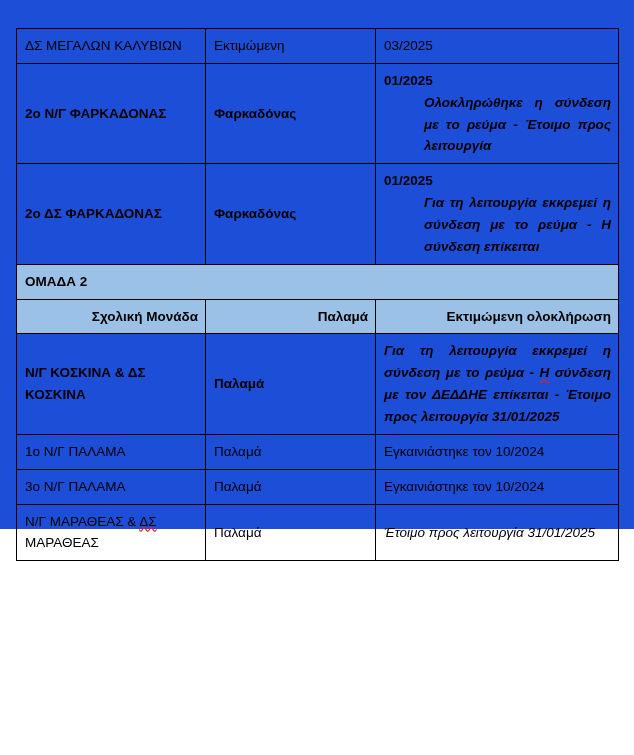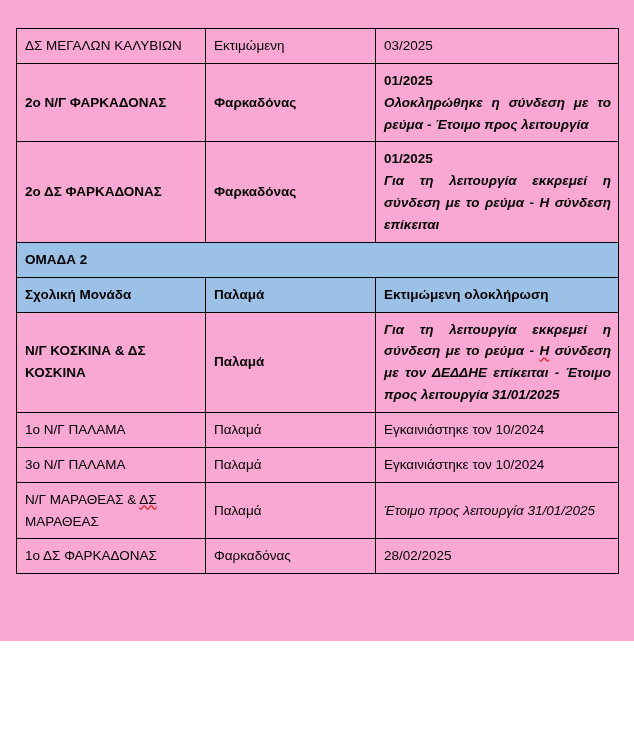--- a/index.html
+++ b/index.html
@@ -14,22 +14,22 @@
     font-family: "Liberation Sans", sans-serif;
     color: #000000;
     overflow: hidden;
   }
 
   .page {
     position: absolute;
     left: 0;
     top: 0;
     width: 634px;
-    height: 641px;
-    background: #f9a8d4;
+    height: 529px;
+    background: #1d4ed8;
   }
 
   table.doc-table {
     position: absolute;
     left: 16px;
     top: 28px;
     width: 602px;
     border-collapse: collapse;
     table-layout: fixed;
   }
@@ -55,25 +55,26 @@
     background: #9bc2e6;
     font-weight: bold;
     padding-top: 5px;
     padding-bottom: 14px;
   }
   .col-head td {
     background: #9bc2e6;
     font-weight: bold;
     padding-top: 7px;
     padding-bottom: 9px;
+    text-align: right;
   }
 
   .line { display: block; }
   .line + .line { margin-top: 0; }
-  .gap { margin-top: 14px; }
+  .gap { margin-top: 14px; margin-left: 40px; }
 
   
   .sq {
     text-decoration: underline wavy #e02020;
     text-decoration-skip-ink: none;
     -webkit-text-decoration: underline wavy #e02020;
   }
 
   .pad-tall { padding-top: 16px; padding-bottom: 16px; font-weight: bold; }
   .pad-mid  { padding-top: 12px; padding-bottom: 12px; }
@@ -154,22 +155,17 @@
       <tr>
         <td class="pad-mid">
           <span class="line just"><span>Ν/Γ ΜΑΡΑΘΕΑΣ &amp; </span><span class="sq">ΔΣ</span></span>
           <span class="line">ΜΑΡΑΘΕΑΣ</span>
         </td>
         <td class="pad-mid">Παλαμά</td>
         <td class="pad-mid ital just">Έτοιμο προς λειτουργία 31/01/2025</td>
       </tr>
 
 
-      <tr>
-        <td class="pad-sm">1ο ΔΣ ΦΑΡΚΑΔΟΝΑΣ</td>
-        <td class="pad-sm">Φαρκαδόνας</td>
-        <td class="pad-sm">28/02/2025</td>
-      </tr>
 
     </tbody>
   </table>
 
 </div>
 
 </body></html>

